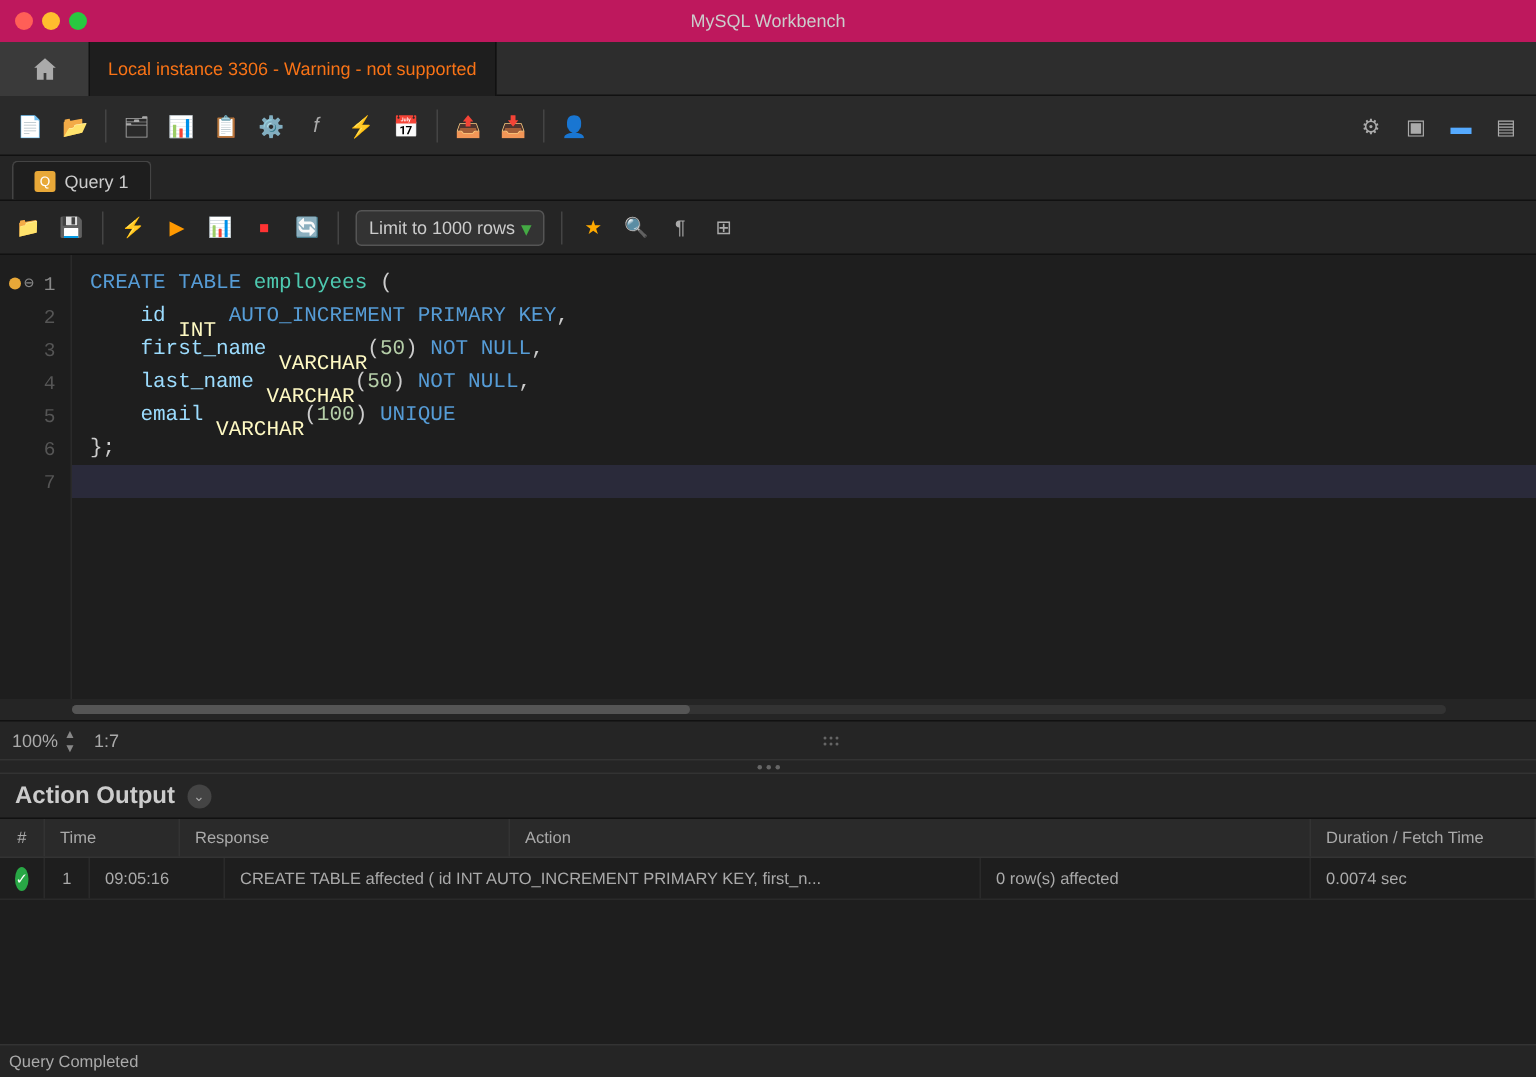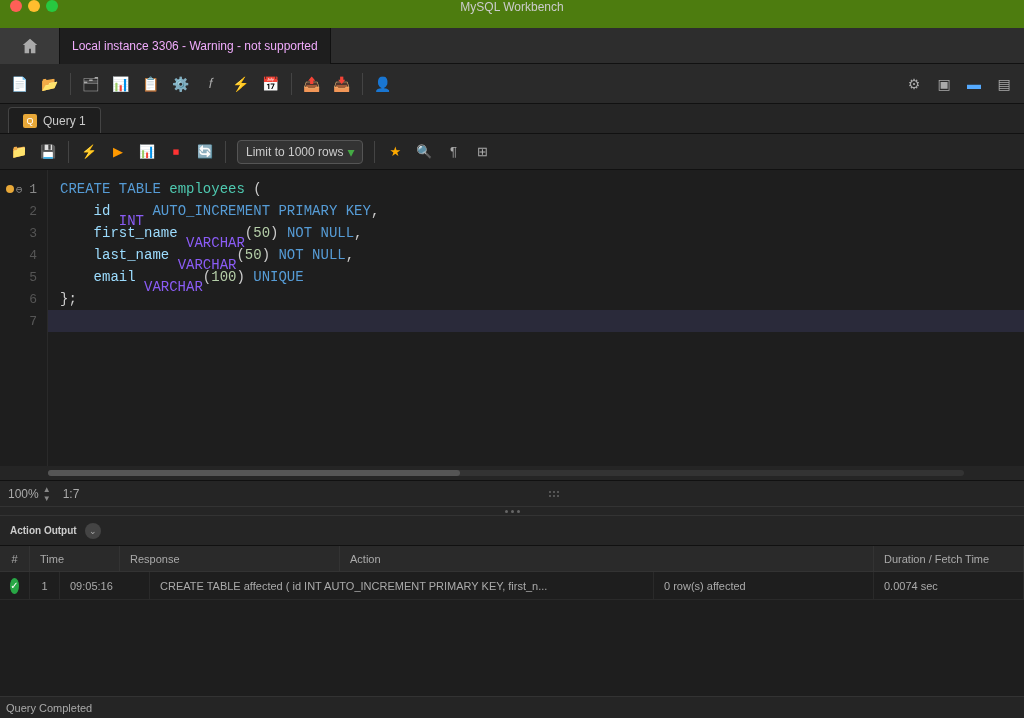--- a/index.html
+++ b/index.html
@@ -10,23 +10,23 @@
       font-family: -apple-system, BlinkMacSystemFont, 'Helvetica Neue', sans-serif;
       color: #ccc;
       overflow: hidden;
       display: flex;
       flex-direction: column;
     }
 
     
     .title-bar {
       height: 28px;
-      background: #4d7c0f;
-      display: flex;
-      align-items: flex-start;
+      background: #be185d;
+      display: flex;
+      align-items: center;
       position: relative;
       flex-shrink: 0;
     }
     .traffic-lights {
       display: flex;
       gap: 6px;
       padding-left: 10px;
       align-items: center;
     }
     .traffic-light {
@@ -70,21 +70,21 @@
       padding: 0 12px;
       display: flex;
       align-items: center;
       background: #2d2d2d;
       color: #aaa;
       font-size: 12px;
       border-right: 1px solid #111;
     }
     .nav-tab.active {
       background: #1e1e1e;
-      color: #f0abfc;
+      color: #f97316;
       justify-content: center;
     }
 
     
     .toolbar {
       height: 40px;
       background: #2a2a2a;
       display: flex;
       align-items: center;
       padding: 0 6px;
@@ -240,21 +240,21 @@
       font-size: 14px;
       white-space: pre;
     }
     .code-line.highlighted {
       background: #2a2a3a;
     }
     
     .kw { color: #569cd6; }
     .tbl-name { color: #4ec9b0; }
     .col-name { color: #9cdcfe; }
-    .type { color: #8b5cf6; margin-top: 20px; }
+    .type { color: #fef9c3; margin-top: 20px; }
     .num { color: #b5cea8; }
     .punct { color: #ccc; }
     .watermark {
       position: absolute;
       bottom: 20px;
       left: 0;
       right: 0;
       text-align: center;
       font-size: 72px;
       font-weight: bold;
@@ -365,21 +365,21 @@
       height: 30px;
       background: #252525;
       display: flex;
       align-items: center;
       padding: 0 10px;
       gap: 8px;
       border-bottom: 1px solid #111;
       flex-shrink: 0;
     }
     .output-title {
-      font-size: 10px;
+      font-size: 16px;
       color: #ccc;
       font-weight: bold;
     }
     .output-btn {
       width: 16px;
       height: 16px;
       border-radius: 50%;
       background: #444;
       display: flex;
       align-items: center;

